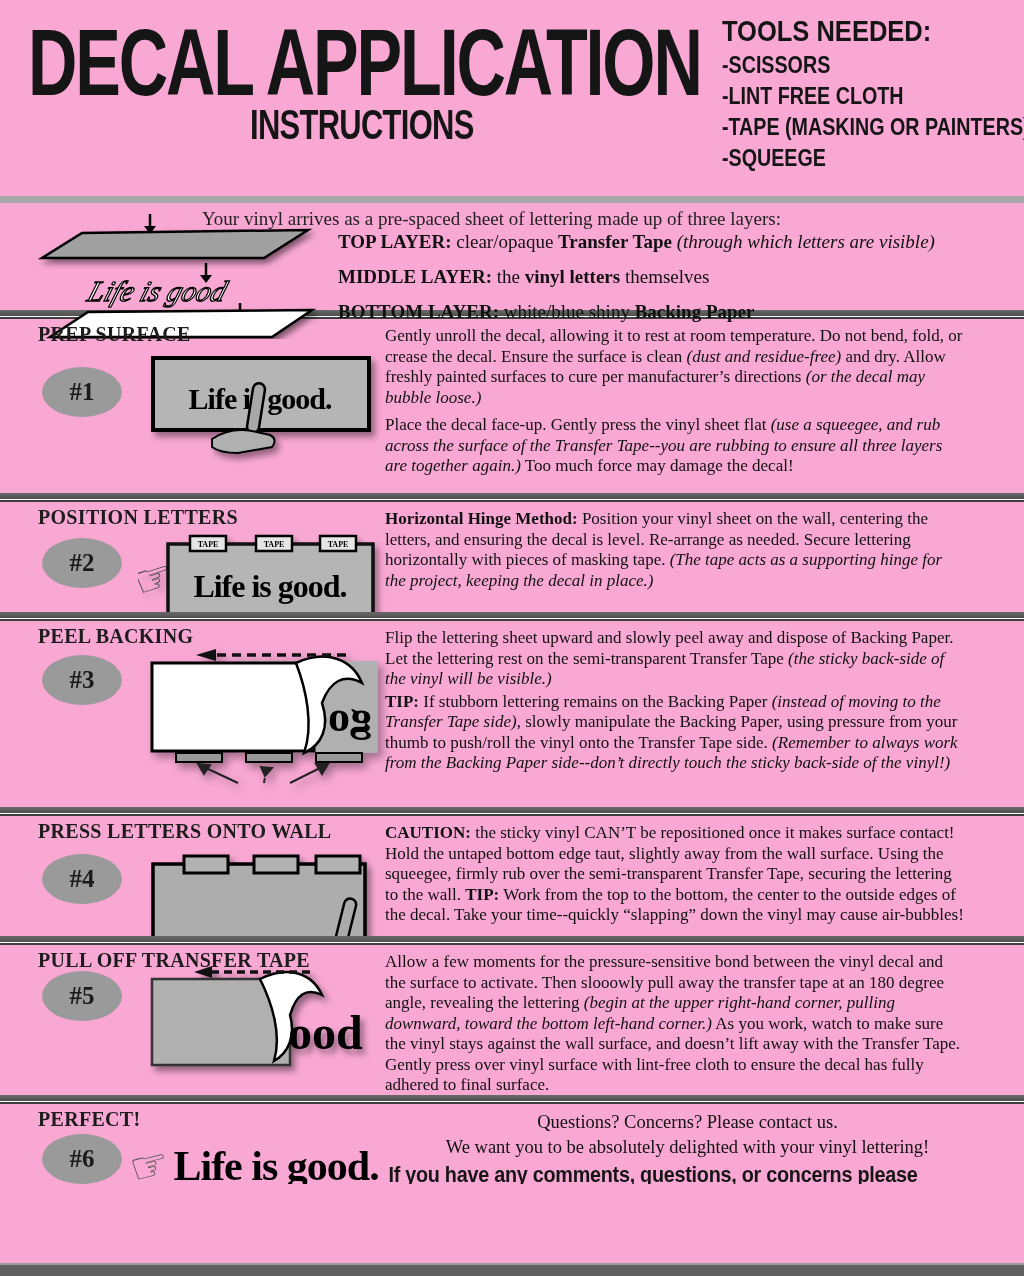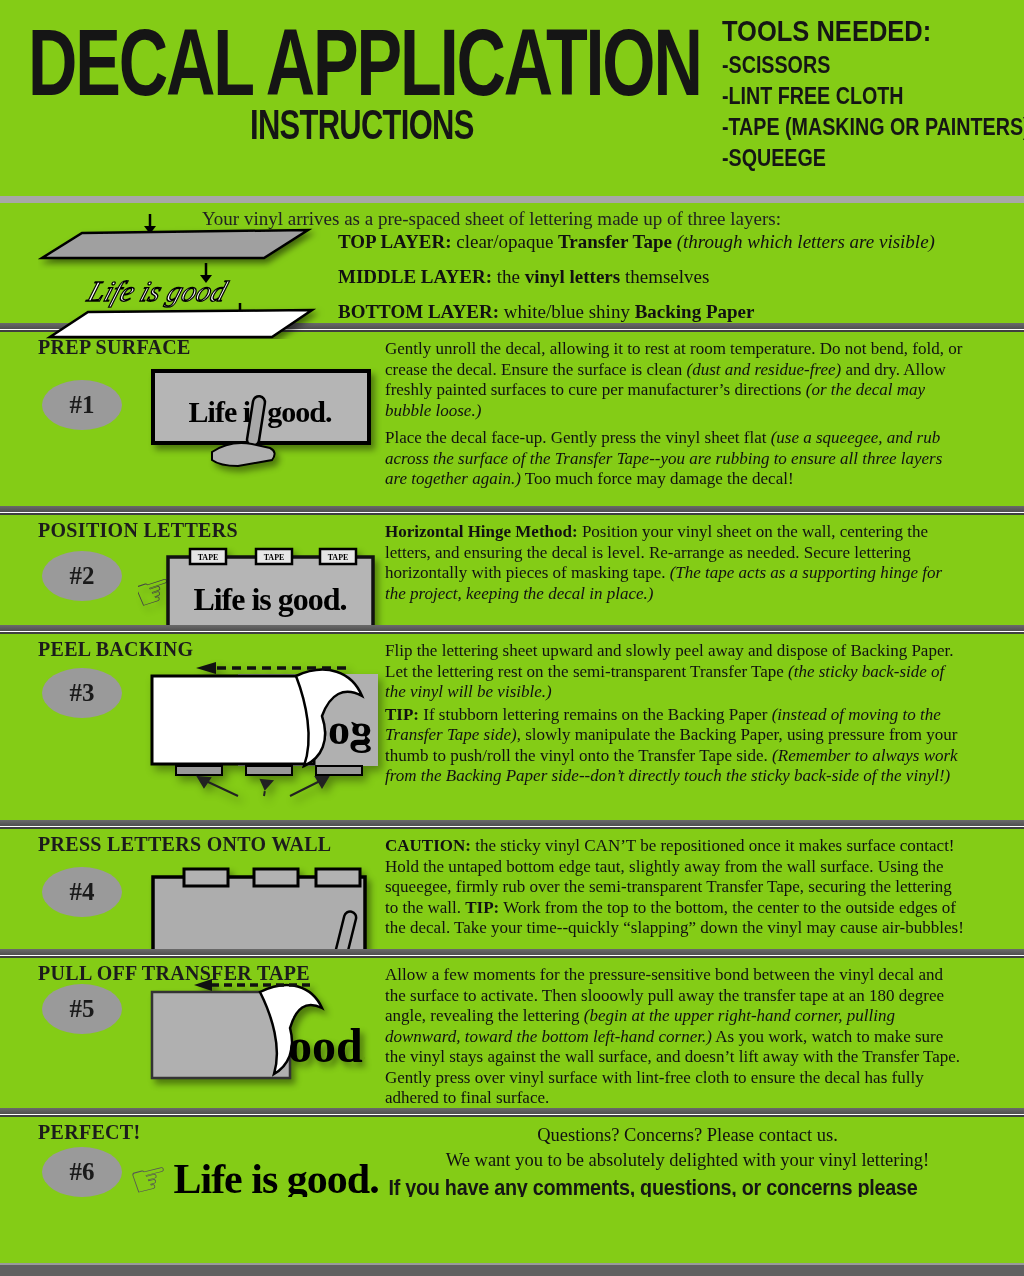--- a/index.html
+++ b/index.html
@@ -2,38 +2,38 @@
 <html style="--badge-gray: #9a9a9a; --panel-gray: #b5b5b5; --divider-dark: #4f4f4f; --rule-light: #a8a8a8; --bar-bottom: #606060; --ink: #111111;"><head>
 <meta charset="utf-8">
 <style>
   :root{
     --badge-gray:#9a9a9a; --panel-gray:#b5b5b5; --divider-dark:#4f4f4f;
     --rule-light:#a8a8a8; --bar-bottom:#606060; --ink:#111111;
   }
   *{box-sizing:border-box;margin:0;padding:0;}
   html,body{width:1024px;background:#fff;}
   body{font-family:"Liberation Serif",serif;color:var(--ink);}
-  .page{position:relative;width:1024px;height:1276px;overflow:hidden;background:#84cc16;}
+  .page{position:relative;width:1024px;height:1276px;overflow:hidden;background:#f9a8d4;}
 
   
   header{position:relative;height:196px;}
   .cond{display:inline-block;transform-origin:left center;font-family:"Liberation Sans",sans-serif;font-weight:bold;color:#151515;}
   .title{position:absolute;left:28px;top:8px;font-size:95px;letter-spacing:-3px;transform:scaleX(.72);white-space:nowrap;}
   .subtitle{position:absolute;left:250px;top:100px;font-size:43px;letter-spacing:-1px;transform:scaleX(.72);}
   .tools{position:absolute;left:722px;top:12px;width:300px;line-height:1.28;}
   .tools-h{font-size:30px;transform:scaleX(.85);}
   .tool{font-size:24px;transform:scaleX(.82);white-space:nowrap;}
 
   
   .rule-light{height:7px;background:var(--rule-light);}
   .divider{height:9px;background:linear-gradient(to bottom,#6a6a6a 0,var(--divider-dark) 6px,#ffffff 6px,#ffffff 7px,#3f3f3f 7px,#3f3f3f 9px);}
   .bottom-bar{position:absolute;left:0;bottom:0;width:1024px;height:13px;background:linear-gradient(to bottom,#9a9a9a 0,#9a9a9a 2px,var(--bar-bottom) 2px);}
 
   
-  .intro{position:relative;height:120px;}
+  .intro{position:relative;height:107px;}
   .lead{position:absolute;left:202px;top:5px;font-size:19px;color:#222;}
   .layers-svg{position:absolute;left:38px;top:10px;}
   .layer{position:absolute;left:338px;width:665px;font-size:19px;white-space:nowrap;}
   .layer.l1{top:28px;} .layer.l2{top:63px;} .layer.l3{top:98px;}
 
   
   .step{position:relative;display:flex;padding:4px 60px 4px 38px;overflow:hidden;}
   .step .left{position:relative;width:347px;flex:none;}
   .step h2{font-size:20px;font-weight:bold;letter-spacing:.3px;color:#1c1c1c;white-space:nowrap;}
   .badge{position:absolute;left:4px;width:80px;height:50px;border-radius:50%;background:var(--badge-gray);

